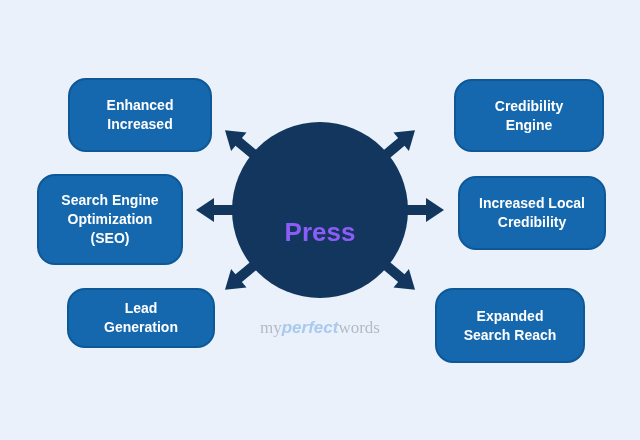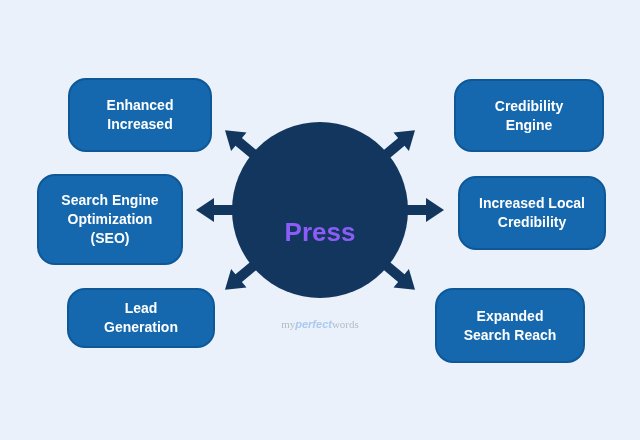--- a/index.html
+++ b/index.html
@@ -55,21 +55,21 @@
     text-align: center;
     margin-top: 38px;
   }
   .center-label .line { display: block; }
 
   .watermark {
     position: absolute;
     left: 0; top: 318px;
     width: 640px;
     text-align: center;
-    font-size: 11px;
+    font-size: 17px;
     opacity: 0.85;
     user-select: none;
   }
   .wm-plain {
     font-family: "Liberation Serif", serif;
     color: #a9b2bf;
     font-weight: 400;
   }
   .wm-highlight {
     font-family: "Liberation Sans", sans-serif;

